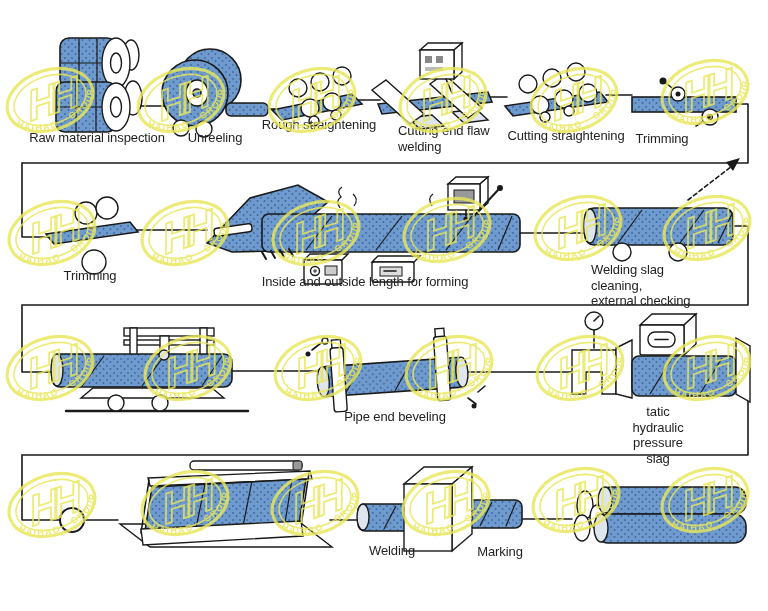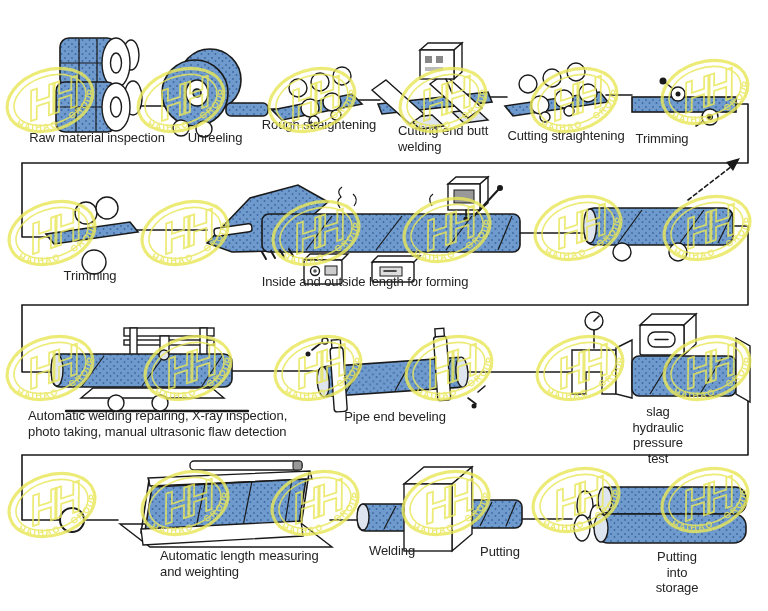--- a/index.html
+++ b/index.html
@@ -254,38 +254,35 @@
       <ellipse cx="605" cy="500" rx="7" ry="13" class="mach2"></ellipse>
       <rect x="596" y="514" width="150" height="29" rx="12" class="pipe"></rect>
       <ellipse cx="601" cy="528" rx="7" ry="14" class="mach2"></ellipse>
     </g>
   </svg>
 
   <div class="labels">
     <div class="lbl c" style="left:97px;top:130px">Raw material inspection</div>
     <div class="lbl c" style="left:215px;top:130px">Unreeling</div>
     <div class="lbl c" style="left:319px;top:117px">Rough straightening</div>
-    <div class="lbl" style="left:398px;top:123px">Cutting end butt
+    <div class="lbl" style="left:398px;top:123px">Cutting end flaw
 welding</div>
     <div class="lbl c" style="left:566px;top:128px">Cutting straightening</div>
     <div class="lbl c" style="left:662px;top:131px">Trimming</div>
 
     <div class="lbl c" style="left:90px;top:268px">Trimming</div>
     <div class="lbl c" style="left:365px;top:274px">Inside and outside length for forming</div>
-
-    <div class="lbl" style="left:28px;top:408px">Automatic welding repairing, X-ray inspection,
-photo taking, manual ultrasonic flaw detection</div>
+    <div class="lbl" style="left:591px;top:262px">Welding slag cleaning,
+external checking</div>
+
     <div class="lbl c" style="left:395px;top:409px">Pipe end beveling</div>
-    <div class="lbl c" style="left:658px;top:404px">slag hydraulic pressure test</div>
-
-    <div class="lbl" style="left:160px;top:548px">Automatic length measuring
-and weighting</div>
+    <div class="lbl c" style="left:658px;top:404px">tatic hydraulic pressure slag</div>
+
     <div class="lbl c" style="left:392px;top:543px">Welding</div>
-    <div class="lbl c" style="left:500px;top:544px">Putting</div>
-    <div class="lbl c" style="left:677px;top:549px">Putting into storage</div>
+    <div class="lbl c" style="left:500px;top:544px">Marking</div>
   </div>
 
   <svg class="layer" id="wm-layer" width="768" height="611" viewBox="0 0 768 611">
     <use href="#wm-proto" transform="translate(50 100) rotate(-18)"></use>
     <use href="#wm-proto" transform="translate(181 100) rotate(-18)"></use>
     <use href="#wm-proto" transform="translate(312 100) rotate(-18)"></use>
     <use href="#wm-proto" transform="translate(443 100) rotate(-18)"></use>
     <use href="#wm-proto" transform="translate(574 100) rotate(-18)"></use>
     <use href="#wm-proto" transform="translate(705 92) rotate(-18)"></use>
 

